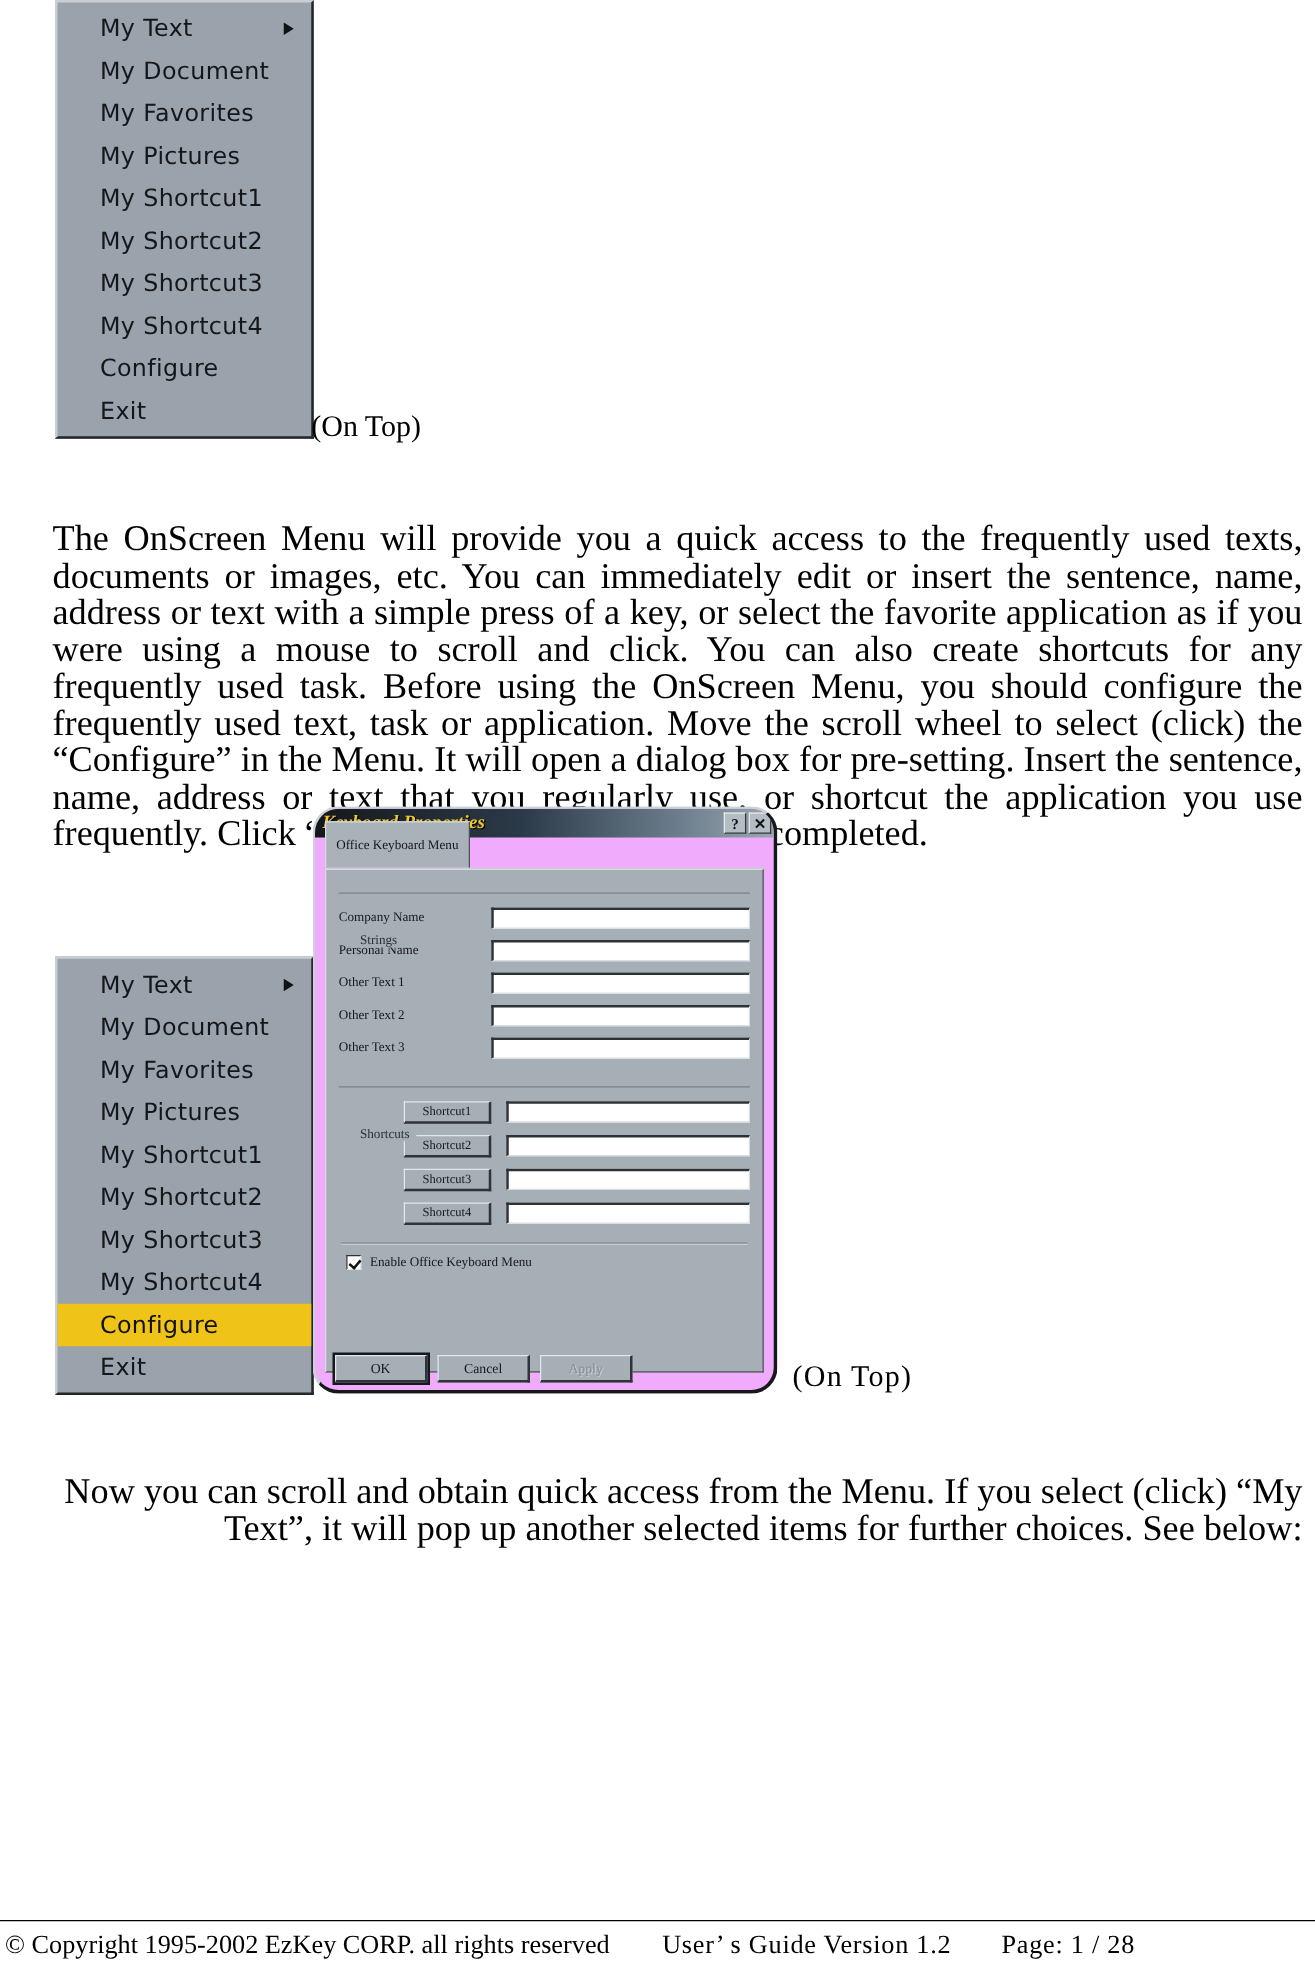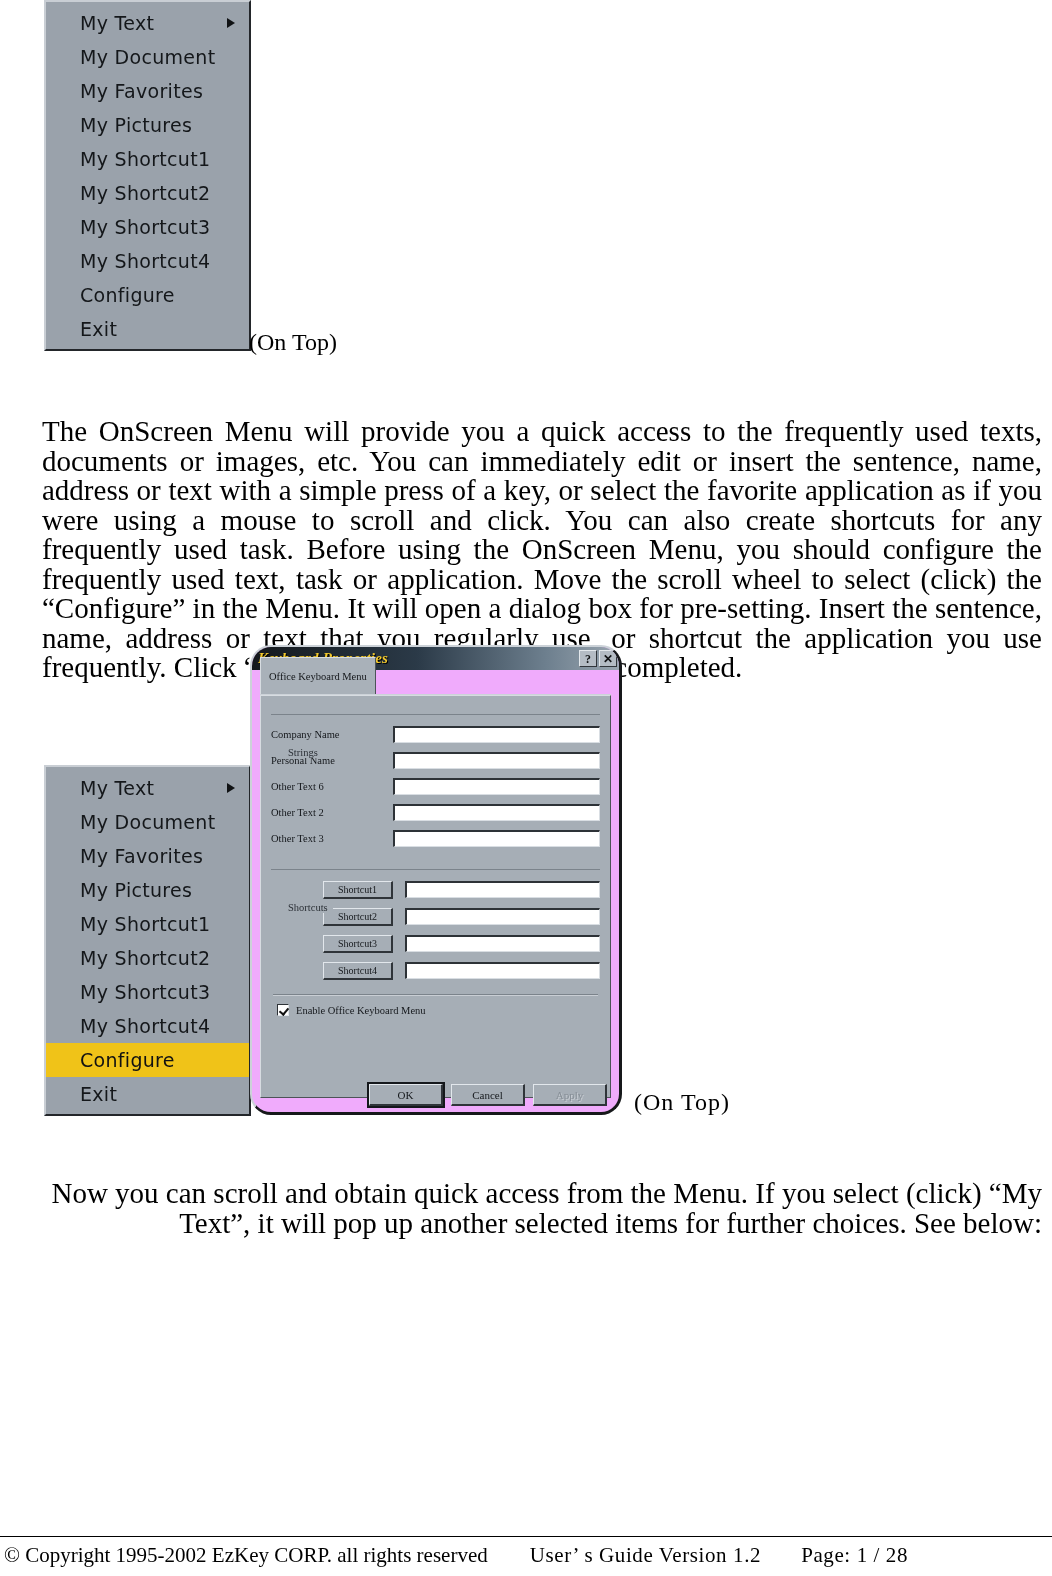--- a/index.html
+++ b/index.html
@@ -251,23 +251,23 @@
     left: 3px; top: 1px;
     width: 4px; height: 7px;
     border-right: 2px solid #111;
     border-bottom: 2px solid #111;
     transform: rotate(40deg);
   }
   .checklabel { font-size: 10.5px; color: #15181c; white-space: nowrap; }
 
   .btnbar {
     position: absolute;
-    left: 0; right: 0; bottom: 6px;
-    display: flex;
-    justify-content: flex-end;
+    left: 16px; right: 0; bottom: 6px;
+    display: flex;
+    justify-content: flex-start;
     padding-right: 12px;
     gap: 8px;
   }
   .dlg-button {
     width: 74px; height: 22px;
     background: #a6aeb6;
     border-top: 1px solid #e2e7ec;
     border-left: 1px solid #e2e7ec;
     border-right: 2px solid #2f3439;
     border-bottom: 2px solid #2f3439;
@@ -397,21 +397,21 @@
         <div class="field-label">Company Name</div>
         <div class="field-input" title=""></div>
       </div>
 
       <div class="field-row">
         <div class="field-label">Personal Name</div>
         <div class="field-input" title=""></div>
       </div>
 
       <div class="field-row">
-        <div class="field-label">Other Text 6</div>
+        <div class="field-label">Other Text 1</div>
         <div class="field-input" title=""></div>
       </div>
 
       <div class="field-row">
         <div class="field-label">Other Text 2</div>
         <div class="field-input" title=""></div>
       </div>
 
       <div class="field-row">
         <div class="field-label">Other Text 3</div>

